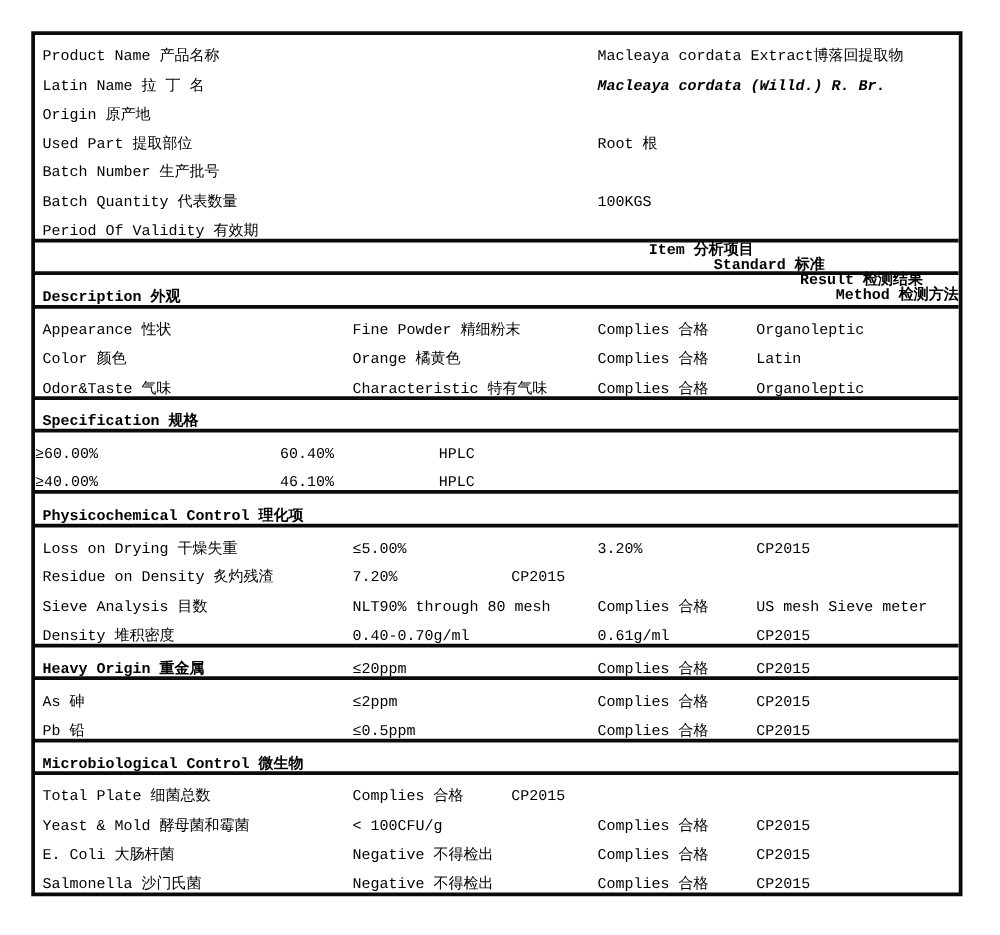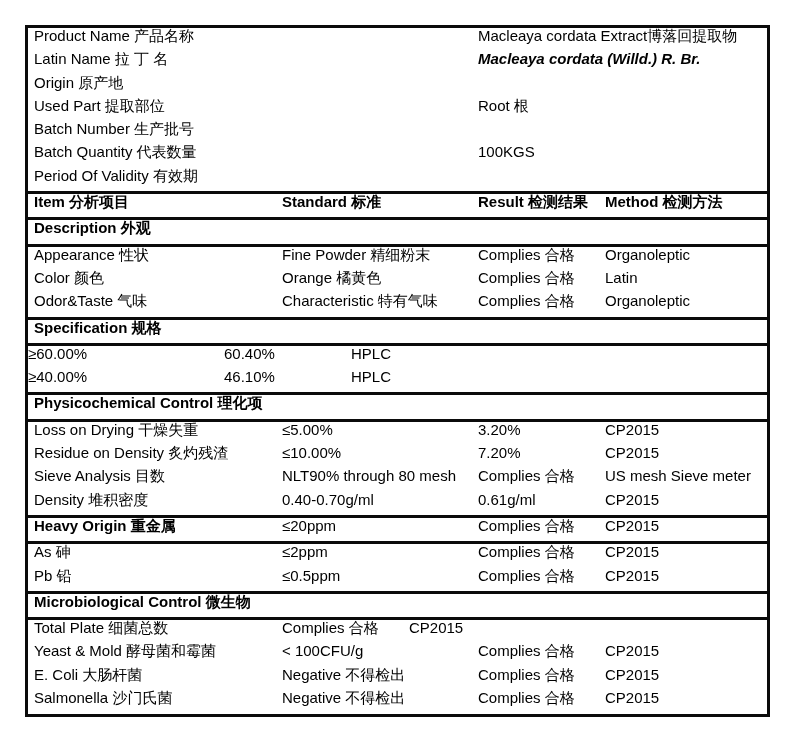--- a/index.html
+++ b/index.html
@@ -6,24 +6,24 @@
     margin:0;padding:0;width:800px;height:748px;
     background:#ffffff;color:#000000;
     font-family:"Liberation Sans","DejaVu Sans",sans-serif;
     -webkit-font-smoothing:antialiased;
   }
   .doc{
     position:absolute;left:25px;top:25px;width:745px;height:692px;
     border:3px solid #0b0b0b;box-sizing:border-box;background:#ffffff;
     overflow:hidden;
   }
-  .r{display:flex;align-items:flex-start;height:23.3px;font-size:15px;line-height:1;}
+  .r{display:flex;align-items:flex-end;height:23.3px;font-size:12px;line-height:1;font-family:Liberation Mono, monospace;}
   .thick-top{border-top:3px solid #0b0b0b;}
   .thick-bottom{border-bottom:3px solid #0b0b0b;}
-  .bold{font-weight:700;}
+  .bold{font-weight:700;flex-direction:column;}
   .italic{font-style:italic;font-weight:700;}
   .c{white-space:nowrap;box-sizing:border-box;}
   .c1{width:254px;padding-left:6px;}
   .c2{width:196px;}
   .c3{width:127px;}
   .c4{flex:1;}
   .lbl{width:450px;padding-left:6px;box-sizing:border-box;white-space:nowrap;}
   .val{flex:1;white-space:nowrap;}
 </style>
 </head>
@@ -107,21 +107,20 @@
     <div class="c c1 bold">Physicochemical Control 理化项</div>
   </div>
   <div class="r">
     <div class="c c1">Loss on Drying 干燥失重</div>
     <div class="c c2">≤5.00%</div>
     <div class="c c3">3.20%</div>
     <div class="c c4">CP2015</div>
   </div>
   <div class="r">
     <div class="c c1">Residue on Density 炙灼残渣</div>
-    <div class="c c2">≤10.00%</div>
     <div class="c c3">7.20%</div>
     <div class="c c4">CP2015</div>
   </div>
   <div class="r">
     <div class="c c1">Sieve Analysis 目数</div>
     <div class="c c2">NLT90% through 80 mesh</div>
     <div class="c c3">Complies 合格</div>
     <div class="c c4">US mesh Sieve meter</div>
   </div>
   <div class="r">

